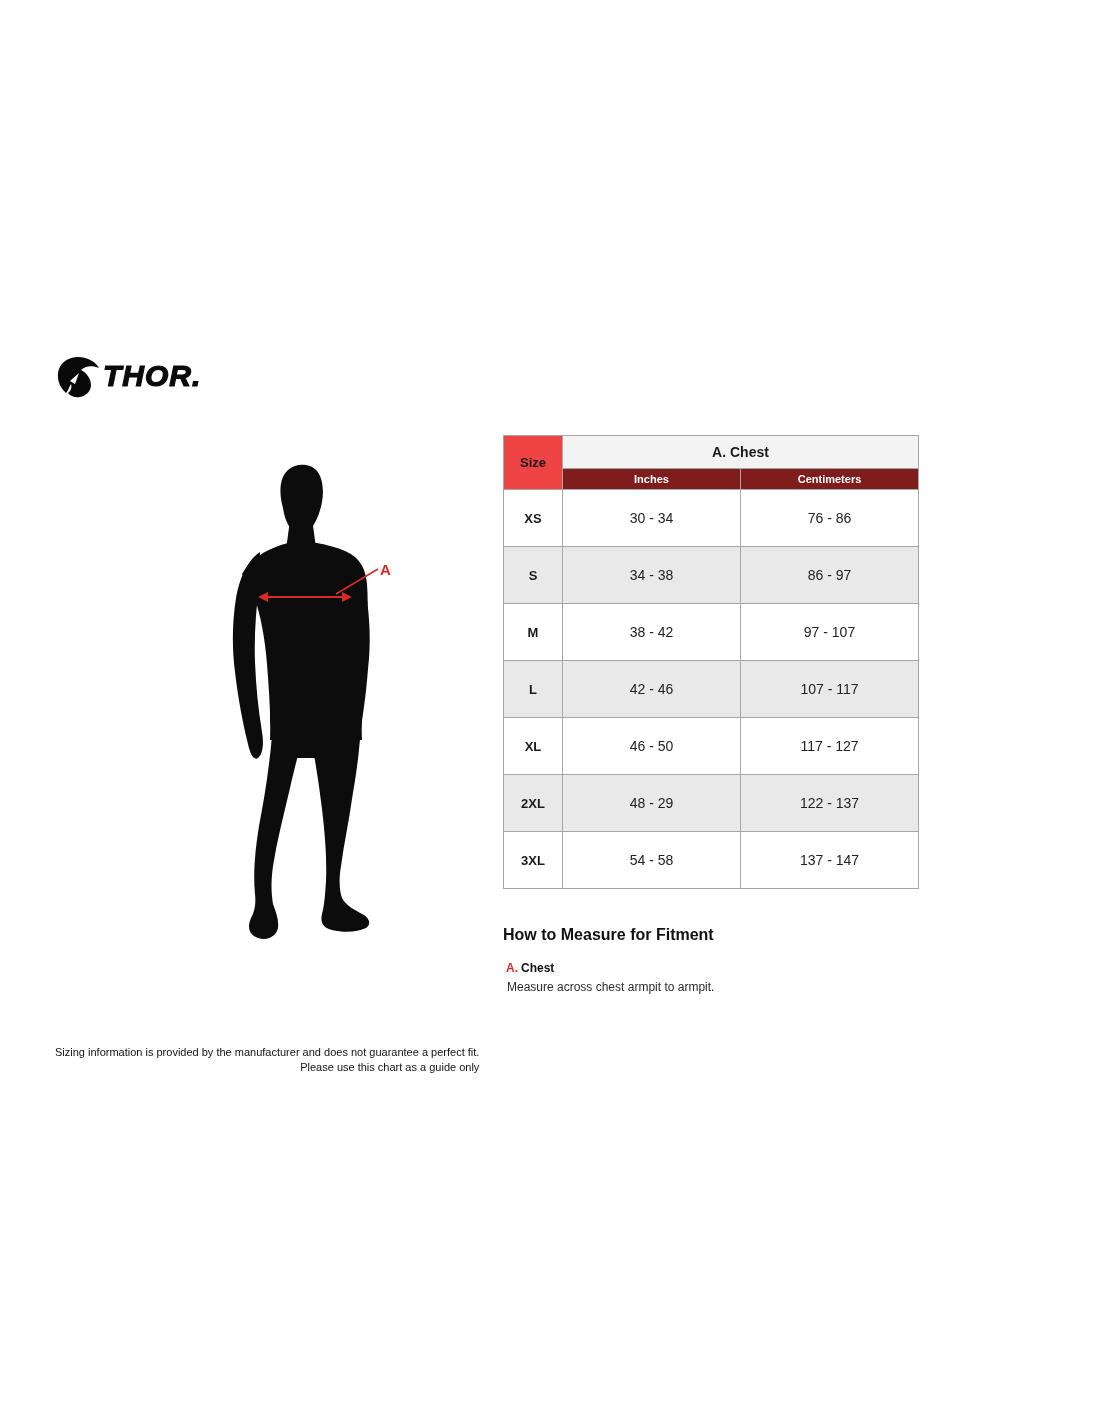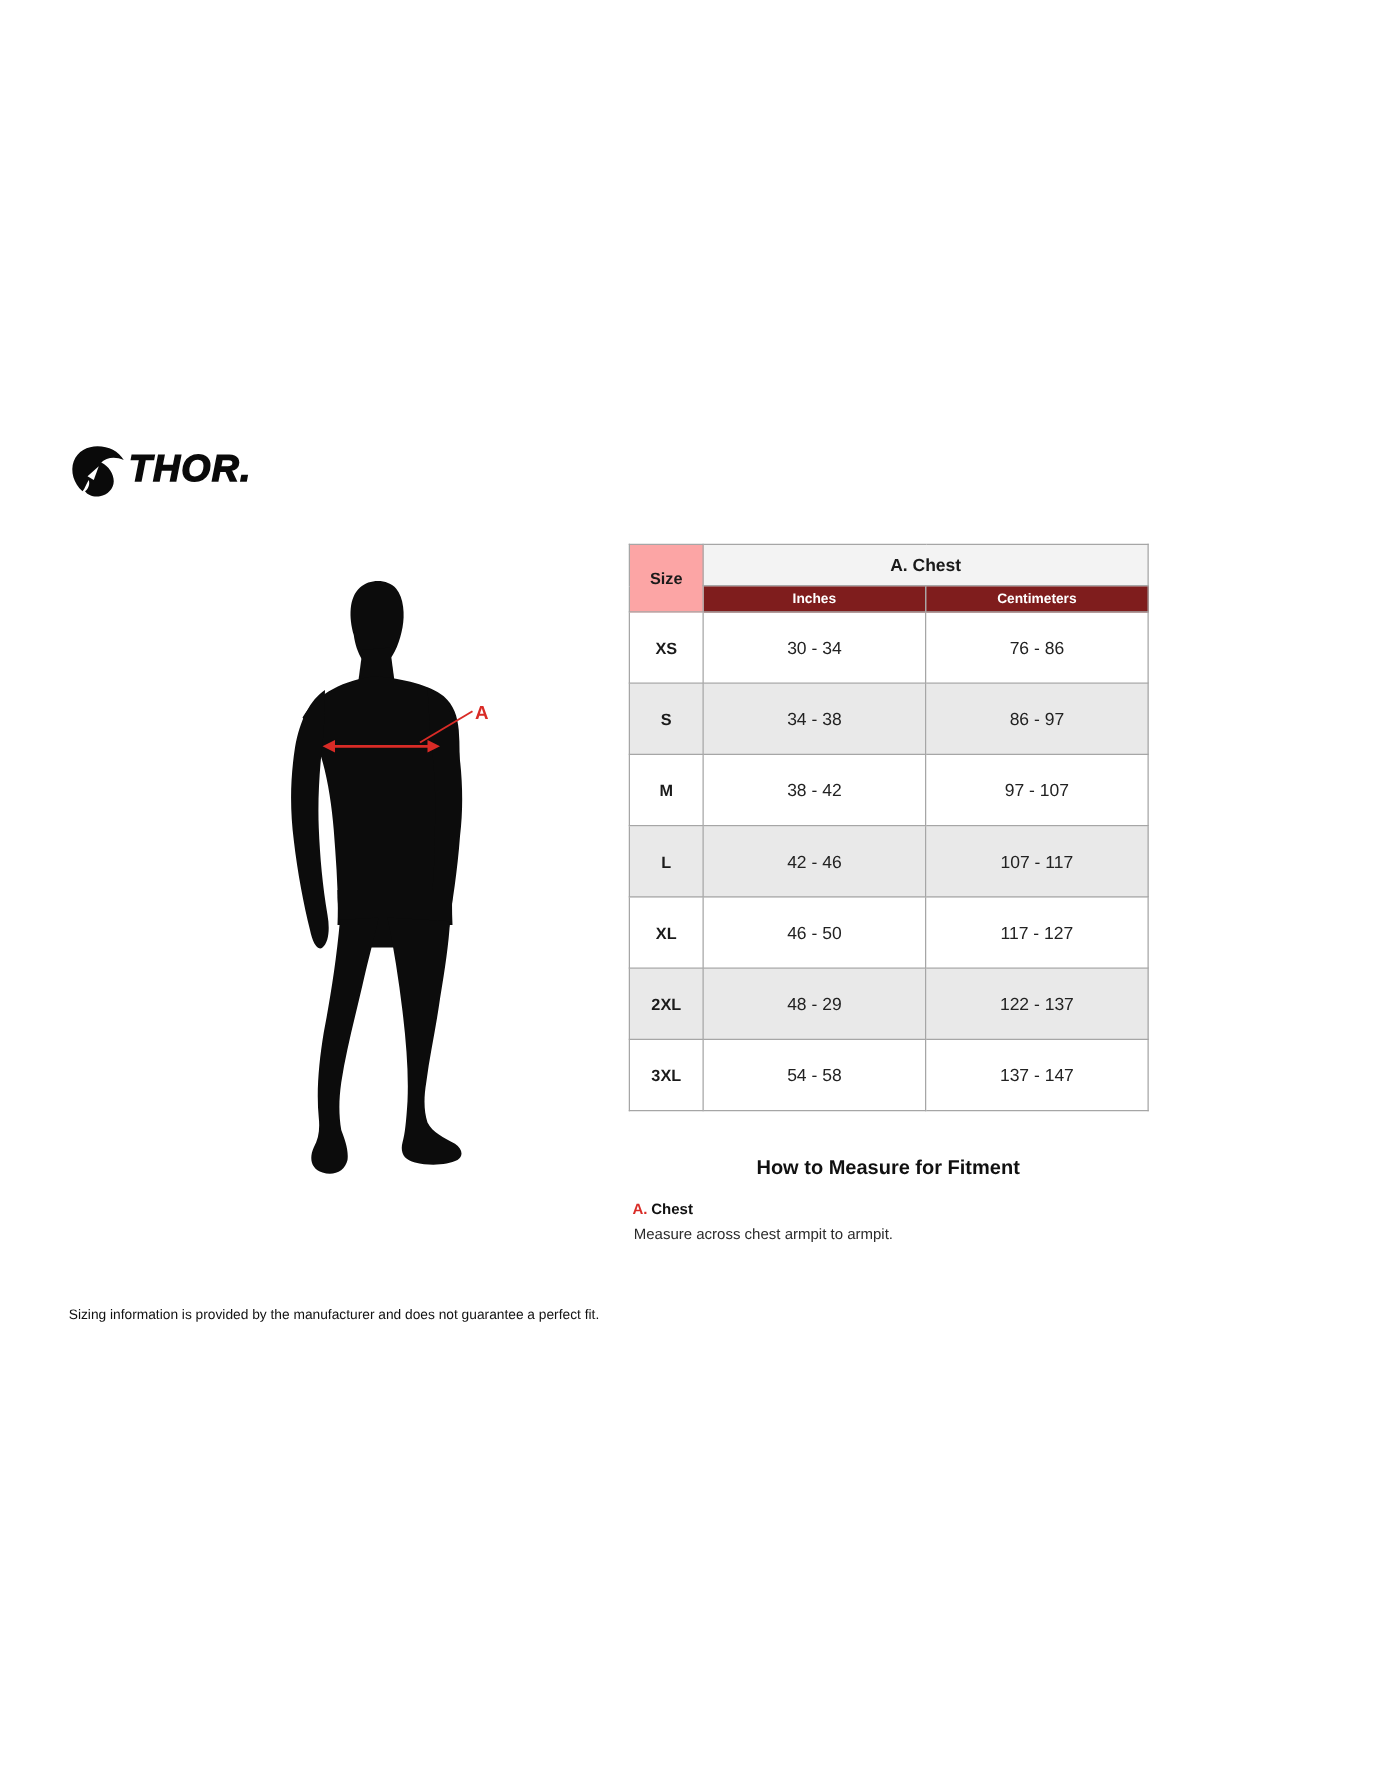--- a/index.html
+++ b/index.html
@@ -18,30 +18,30 @@
   
   .main{position:absolute;left:503px;top:435px;width:415px;}
   .chart-title{font-size:16px;font-weight:bold;color:#111;margin:0 0 16px 0;letter-spacing:0.1px;}
   table.size-table{
     border-collapse:collapse;table-layout:fixed;width:415px;
     border:1px solid #a6a6a6;
   }
   table.size-table td, table.size-table th{
     border:1px solid #a6a6a6;text-align:center;vertical-align:middle;padding:0;
   }
-  th.size-head{width:59px;background:#fca5a5;font-size:13px;font-weight:bold;}
+  th.size-head{width:59px;background:#ef4444;font-size:13px;font-weight:bold;}
   th.group-head{background:#f3f3f3;font-size:14px;font-weight:bold;height:32px;}
   th.unit-head{background:#7f1d1d;color:#ffffff;font-size:11px;font-weight:bold;height:20px;}
   td.size-cell{font-size:13px;font-weight:bold;}
   td.val-cell{font-size:14px;font-weight:normal;color:#222;margin-top:48px;}
   tr.data-row{height:57px;}
   tr.data-row.alt td{background:#e9e9e9;}
   
   .measure{margin-top:37px;}
-  .measure-heading{font-size:16px;font-weight:bold;color:#111;margin:0;text-align:center;}
+  .measure-heading{font-size:16px;font-weight:bold;color:#111;margin:0;}
   .measure-item{margin-top:14px;padding-left:3px;}
   .measure-key{color:#d92b26;font-weight:bold;font-size:12px;}
   .measure-label{color:#111;font-weight:bold;font-size:12px;margin-left:3px;}
   .measure-desc{font-size:12px;color:#2b2b2b;margin-top:4px;padding-left:1px;}
   
   .disclaimer{position:absolute;left:55px;top:1045px;font-size:11px;line-height:1.4;color:#111;text-align:right;}
 </style>
 </head>
 <body>
 
@@ -145,13 +145,14 @@
     <h2 class="measure-heading">How to Measure for Fitment</h2>
     <div class="measure-item">
       <span class="measure-key">A.</span><span class="measure-label">Chest</span>
       <div class="measure-desc">Measure across chest armpit to armpit.</div>
     </div>
   </div>
 </div>
 
 <div class="disclaimer">
   <div>Sizing information is provided by the manufacturer and does not guarantee a perfect fit.</div>
+  <div>Please use this chart as a guide only</div>
 </div>
 
 </body></html>

